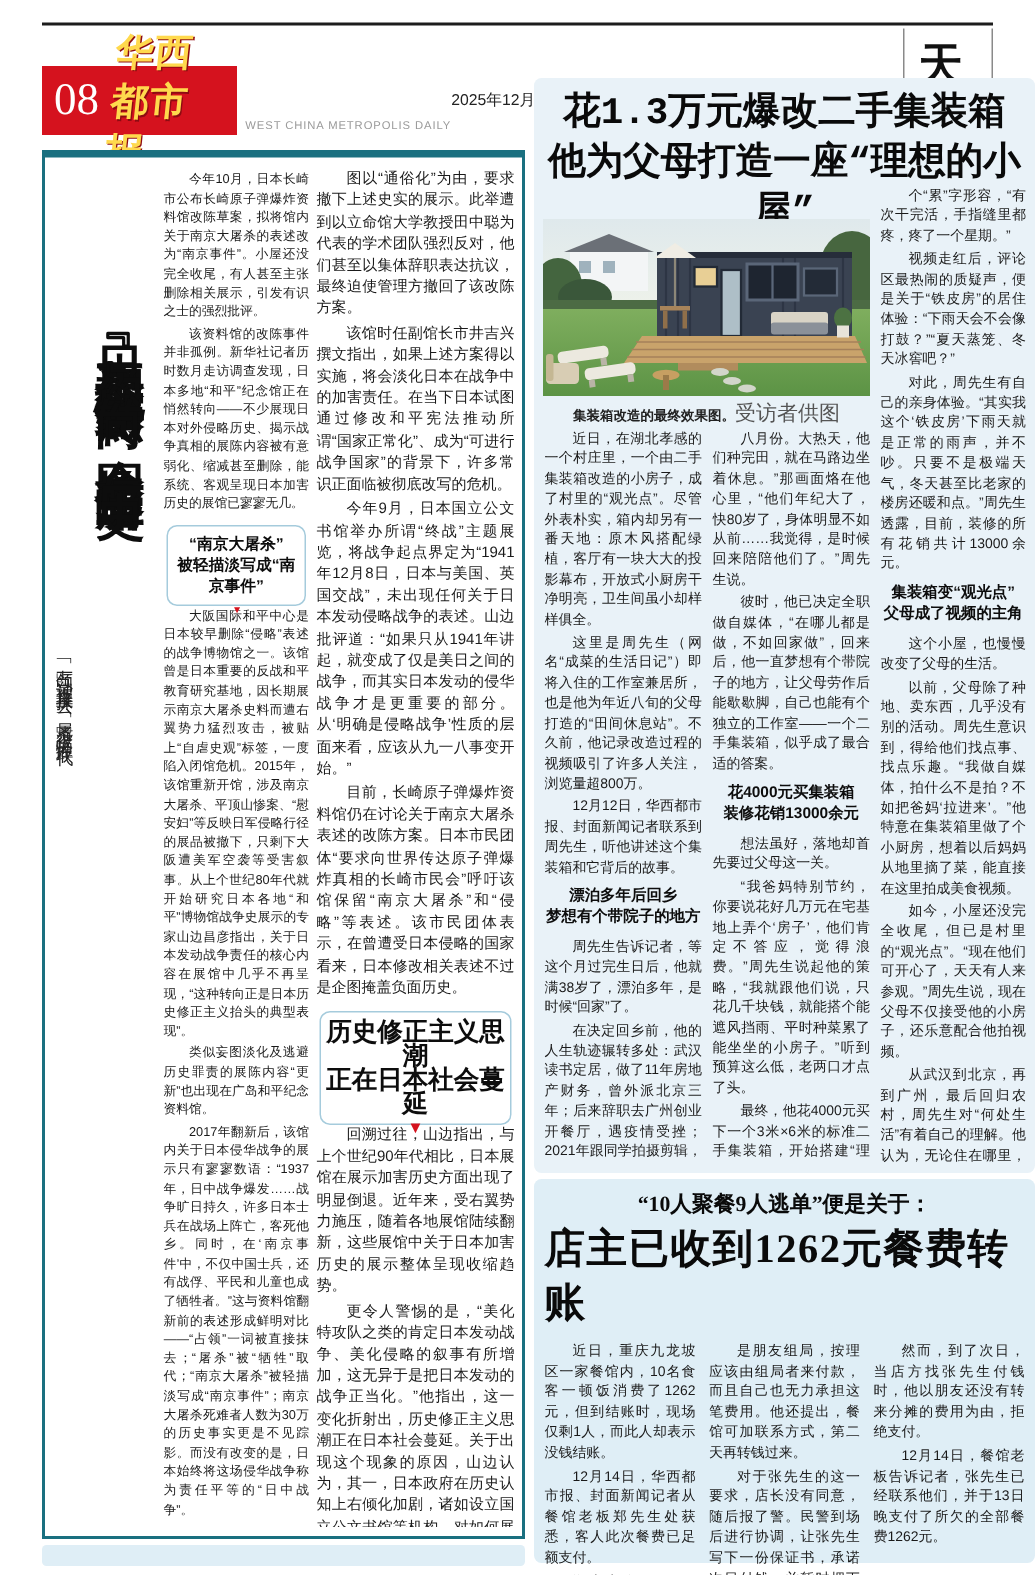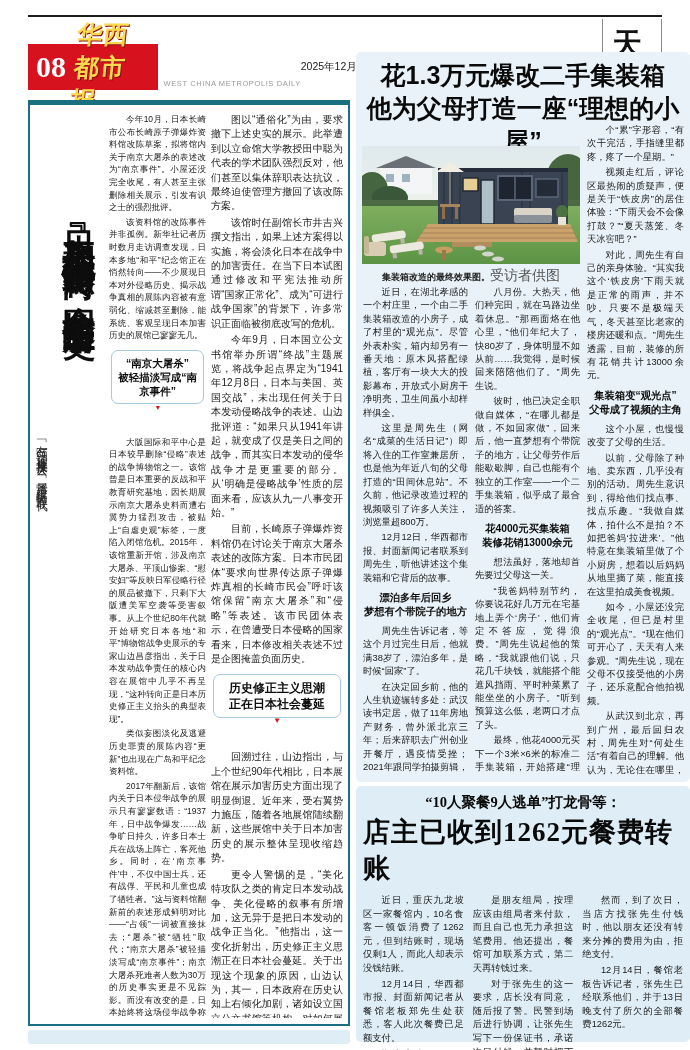--- a/index.html
+++ b/index.html
@@ -3,42 +3,42 @@
 <meta charset="utf-8">
 <style>
   html,body{margin:0;padding:0;}
   body{width:690px;height:1050px;background:#ffffff;font-family:"Liberation Sans","DejaVu Sans",sans-serif;color:#1a1a1a;}
   #page{position:relative;width:690px;height:1050px;overflow:hidden;background:#fff;}
 
   
   .top-rule{position:absolute;left:28px;top:15px;width:634px;height:2px;background:#1c1c1c;}
   .header{position:absolute;left:28px;top:38px;width:634px;height:58px;display:flex;align-items:center;}
   .logo-red{background:#d5121e;height:46px;display:flex;align-items:center;padding:0 10px 0 8px;gap:8px;}
-  .page-num{color:#fff;font-size:30px;font-weight:bold;font-family:"Liberation Serif","DejaVu Serif",serif;}
+  .page-num{color:#fff;font-size:30px;font-weight:normal;font-family:"Liberation Serif","DejaVu Serif",serif;}
   .paper-name{color:#ffd94d;font-size:25px;font-weight:900;font-family:"Liberation Serif","DejaVu Serif",serif;transform:skewX(-6deg);letter-spacing:1px;text-shadow:1px 1px 0 #8e0b12;}
   .en-name{font-size:7.5px;color:#9a9a9a;letter-spacing:.6px;margin-left:6px;align-self:flex-end;margin-bottom:8px;white-space:nowrap;}
   .header-spacer{flex:1;}
   .meta-line{font-size:10.5px;color:#222;margin-right:12px;white-space:nowrap;}
   .section-box{border-left:1px solid #8a8a8a;border-right:1px solid #8a8a8a;padding:2px 9px;font-size:30px;font-weight:bold;font-family:"Liberation Serif","DejaVu Serif",serif;color:#111;line-height:46px;}
 
   
   .left-block{position:absolute;left:28px;top:100px;width:322px;height:926px;box-sizing:border-box;border:2px solid #1a7080;border-top-width:5px;background:#fff;display:flex;gap:5px;padding:8px 5px 6px 4px;}
   .v-sub{width:15px;writing-mode:vertical-rl;font-size:11.5px;letter-spacing:2px;color:#222;margin-top:322px;line-height:15px;}
   .v-head{width:50px;writing-mode:vertical-rl;font-family:"Liberation Serif","DejaVu Serif",serif;font-weight:900;font-size:33px;letter-spacing:3px;color:#0d0d0d;margin-top:92px;line-height:50px;}
   .lcol1{width:97px;font-size:8.5px;line-height:12.6px;text-align:justify;overflow:hidden;}
   .lcol2{flex:1;font-size:10px;line-height:14.4px;text-align:justify;overflow:hidden;}
   .body-p{margin:0 0 2px 0;text-indent:2em;}
-  .left-block .subhead{position:relative;border:1px solid #a5cbdc;border-radius:7px;background:#fff;font-weight:bold;text-align:center;white-space:pre-line;padding:5px 2px;margin:8px 2px 32px 2px;color:#0d0d0d;}
+  .left-block .subhead{position:relative;border:1px solid #a5cbdc;border-radius:7px;background:#fff;font-weight:bold;text-align:center;white-space:pre-line;padding:5px 2px;margin:8px 2px 0 2px;color:#0d0d0d;}
   .lcol1 .subhead{font-size:10.5px;line-height:14px;}
-  .lcol2 .subhead{font-size:12px;line-height:16px;}
+  .lcol2 .subhead{font-size:17px;line-height:16px;}
   .left-block .subhead::after{content:"▼";position:absolute;left:50%;bottom:-11px;transform:translateX(-50%) scale(.65);color:#d5121e;}
 
   
   .container-block{position:absolute;left:356px;top:52px;width:334px;height:730px;background:#e9f2f8;border-radius:5px;box-sizing:border-box;}
-  .c-headline{position:absolute;left:0;top:7px;width:100%;text-align:center;font-family:Liberation Sans, sans-serif;font-weight:900;font-size:25px;line-height:33px;color:#0a0a0a;white-space:pre-line;}
+  .c-headline{position:absolute;left:0;top:7px;width:100%;text-align:center;font-family:Liberation Mono, monospace;font-weight:900;font-size:25px;line-height:33px;color:#0a0a0a;white-space:pre-line;}
   .photo-wrap{position:absolute;left:6px;top:94px;width:218px;height:118px;overflow:hidden;background:#b9c9cf;}
   .photo-caption{position:absolute;left:6px;top:215px;width:218px;text-align:center;font-size:9px;color:#222;}
   .cap-bold{font-weight:bold;}
   .cap-credit{color:#555;font-size:14px;}
   .ccol{position:absolute;font-size:9.3px;line-height:13.4px;text-align:justify;overflow:hidden;}
   .ccol1{left:7px;top:234px;width:105px;height:489px;}
   .ccol2{left:119px;top:234px;width:105px;height:489px;}
   .ccol3{left:231px;top:72px;width:97px;height:651px;}
   .plain-article .subhead{font-weight:bold;text-align:center;white-space:pre-line;font-size:10.3px;line-height:14px;margin:6px 0;color:#0d0d0d;}
 
@@ -215,21 +215,21 @@
         <div class="subhead">集装箱变“观光点”
 父母成了视频的主角</div>
         <p class="body-p">这个小屋，也慢慢改变了父母的生活。</p>
         <p class="body-p">以前，父母除了种地、卖东西，几乎没有别的活动。周先生意识到，得给他们找点事、找点乐趣。“我做自媒体，拍什么不是拍？不如把爸妈‘拉进来’。”他特意在集装箱里做了个小厨房，想着以后妈妈从地里摘了菜，能直接在这里拍成美食视频。</p>
         <p class="body-p">如今，小屋还没完全收尾，但已是村里的“观光点”。“现在他们可开心了，天天有人来参观。”周先生说，现在父母不仅接受他的小房子，还乐意配合他拍视频。</p>
         <p class="body-p">从武汉到北京，再到广州，最后回归农村，周先生对“何处生活”有着自己的理解。他认为，无论住在哪里，关键在于经营。“只要把现在的生活过好了，生活就会越变越好。”</p>
       </div>
   </div>
 
   <div class="bottom-block plain-article">
-    <div class="b-kicker">“10人聚餐9人逃单”打龙骨等：</div>
+    <div class="b-kicker">“10人聚餐9人逃单”便是关于：</div>
     <div class="b-headline">店主已收到1262元餐费转账</div>
     <div class="b-cols">
       <div class="bcol">
           <p class="body-p">近日，重庆九龙坡区一家餐馆内，10名食客一顿饭消费了1262元，但到结账时，现场仅剩1人，而此人却表示没钱结账。</p>
           <p class="body-p">12月14日，华西都市报、封面新闻记者从餐馆老板郑先生处获悉，客人此次餐费已足额支付。</p>
           <p class="body-p">郑先生称，12月4日，10人相约来到自家餐馆聚餐，一共消费了1262元。然而，散席之后，现场只剩下张先生一人。</p>
         </div>
       <div class="bcol">
           <p class="body-p">是朋友组局，按理应该由组局者来付款，而且自己也无力承担这笔费用。他还提出，餐馆可加联系方式，第二天再转钱过来。</p>
           <p class="body-p">对于张先生的这一要求，店长没有同意，随后报了警。民警到场后进行协调，让张先生写下一份保证书，承诺次日付钱，并暂时押下了他的身份证。</p>

